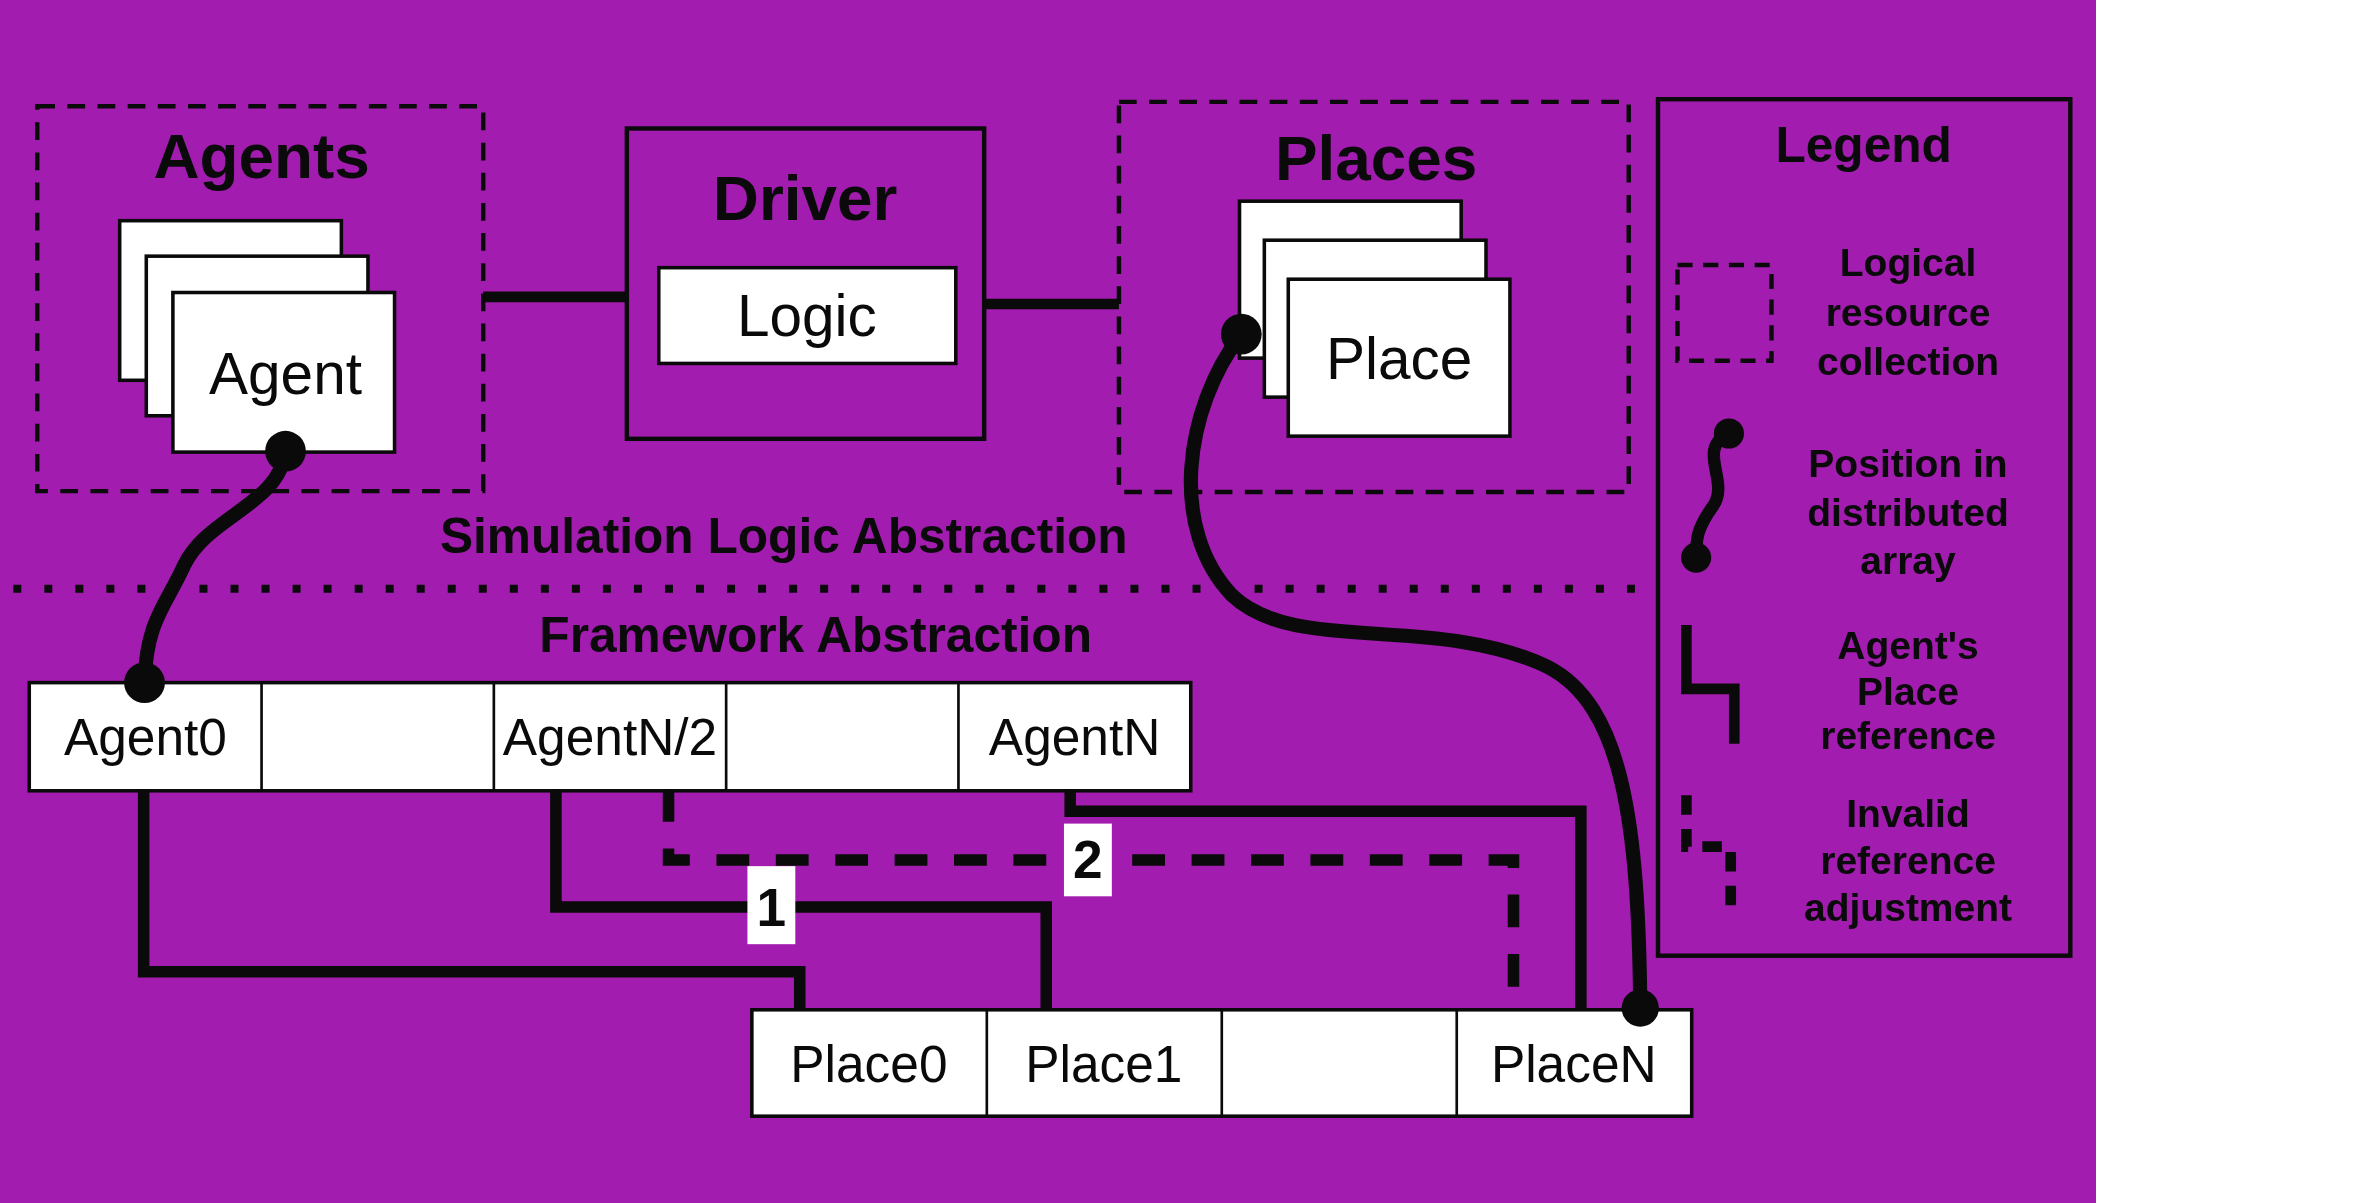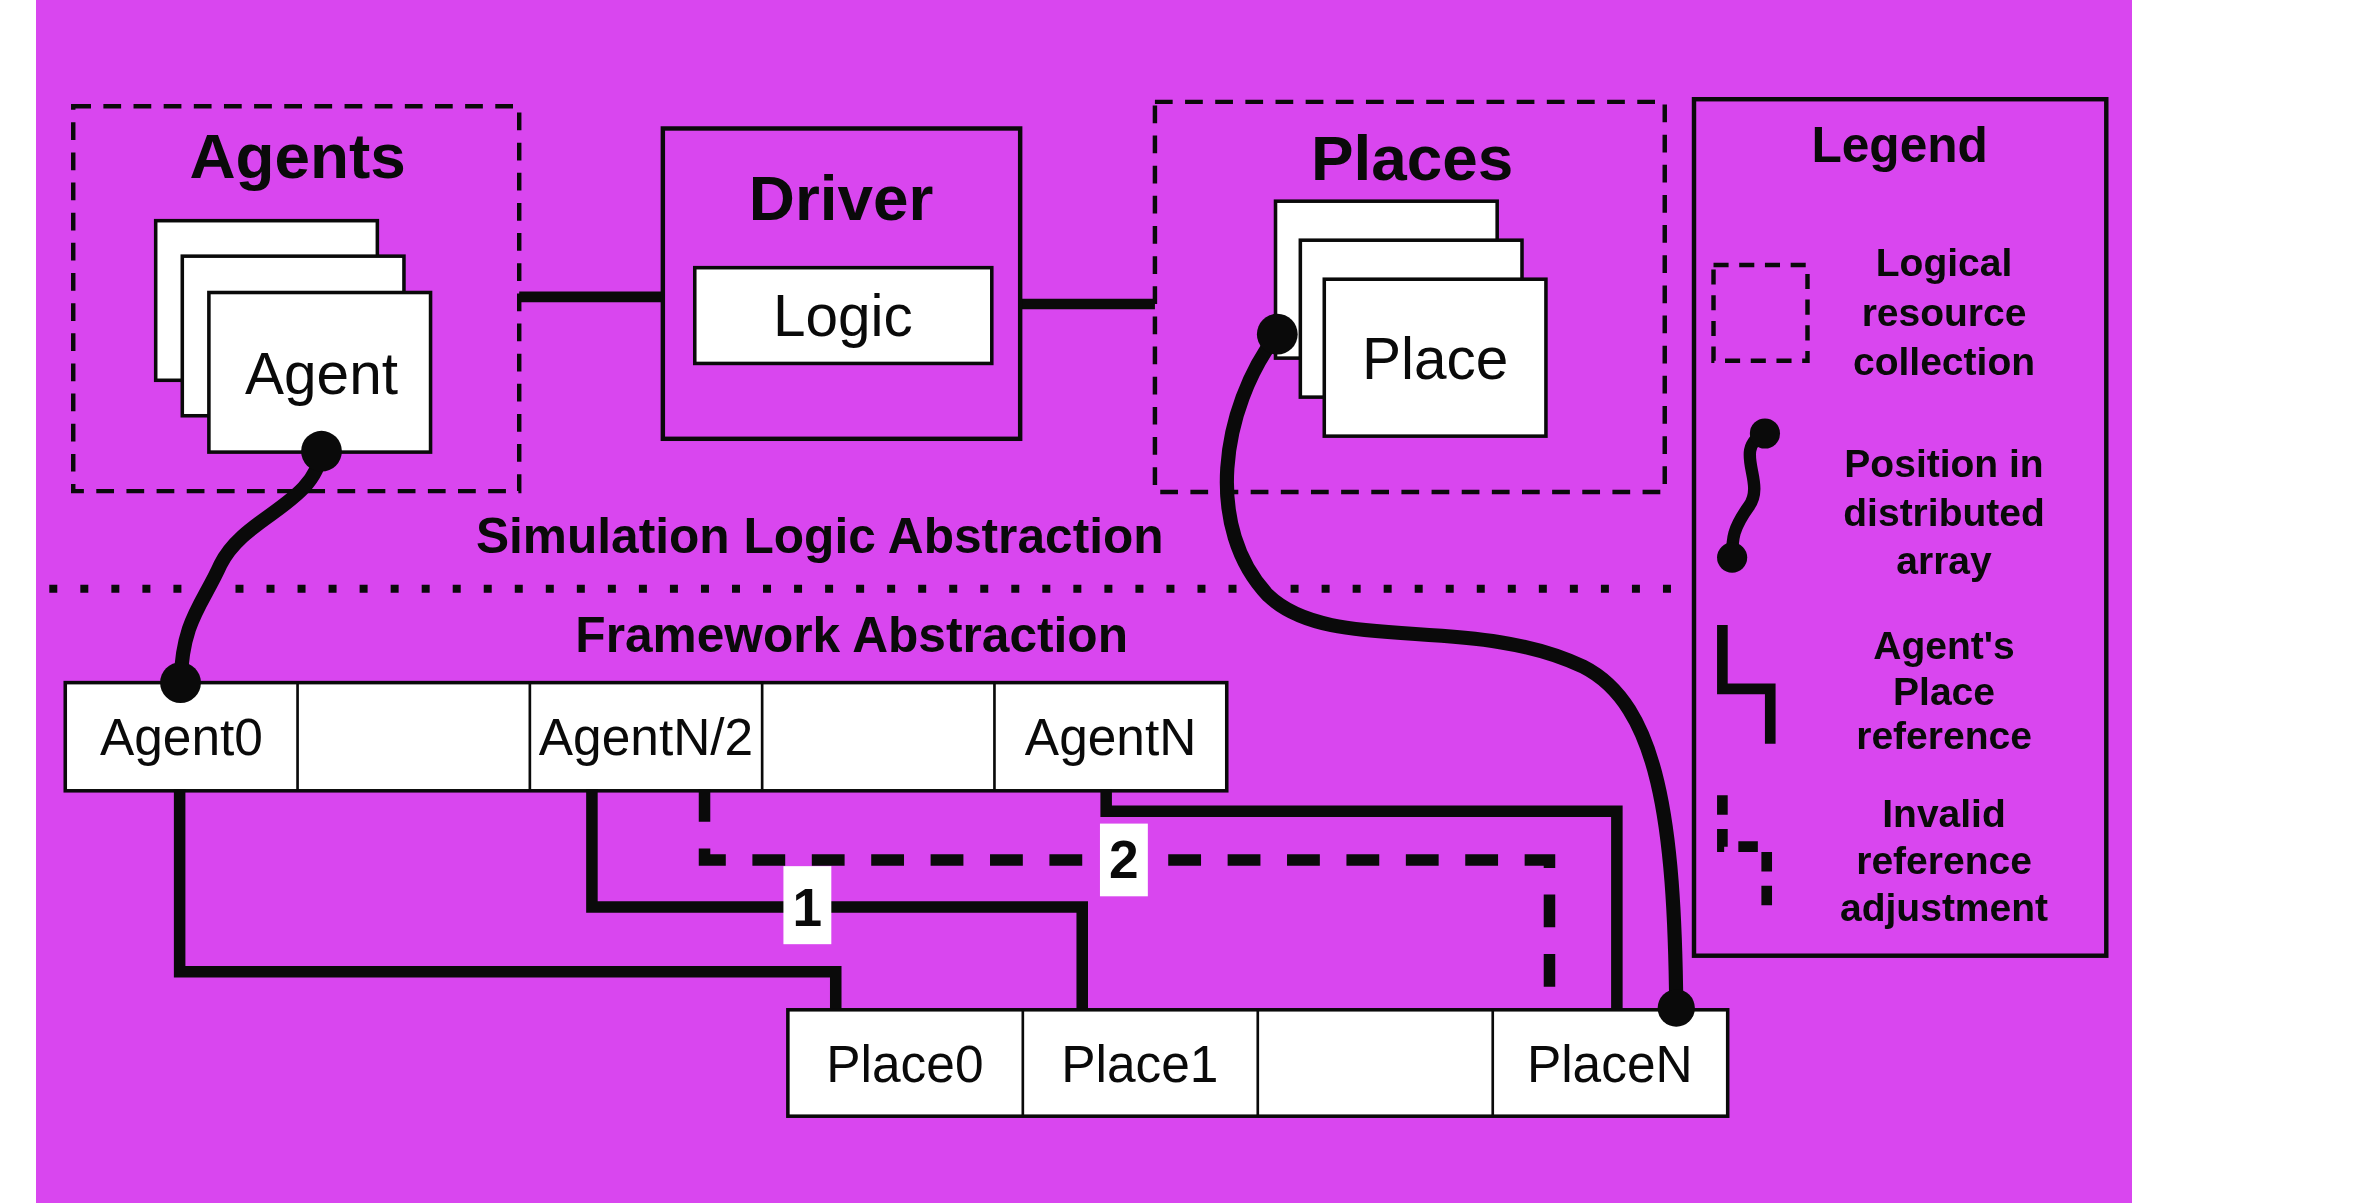--- a/index.html
+++ b/index.html
@@ -4,23 +4,22 @@
 <style>
   html, body {
     margin: 0;
     padding: 0;
     background: #ffffff;
   }
   .stage {
     position: relative;
     width: 2096px;
     height: 1203px;
-    background: #d946ef;
+    background: #a21caf;
     overflow: hidden;
-    margin-left: 36px;
   }
   .stage svg {
     display: block;
     width: 100%;
     height: 100%;
   }
   text {
     font-family: "Liberation Sans", "DejaVu Sans", sans-serif;
     fill: #0a0a0a;
   }

